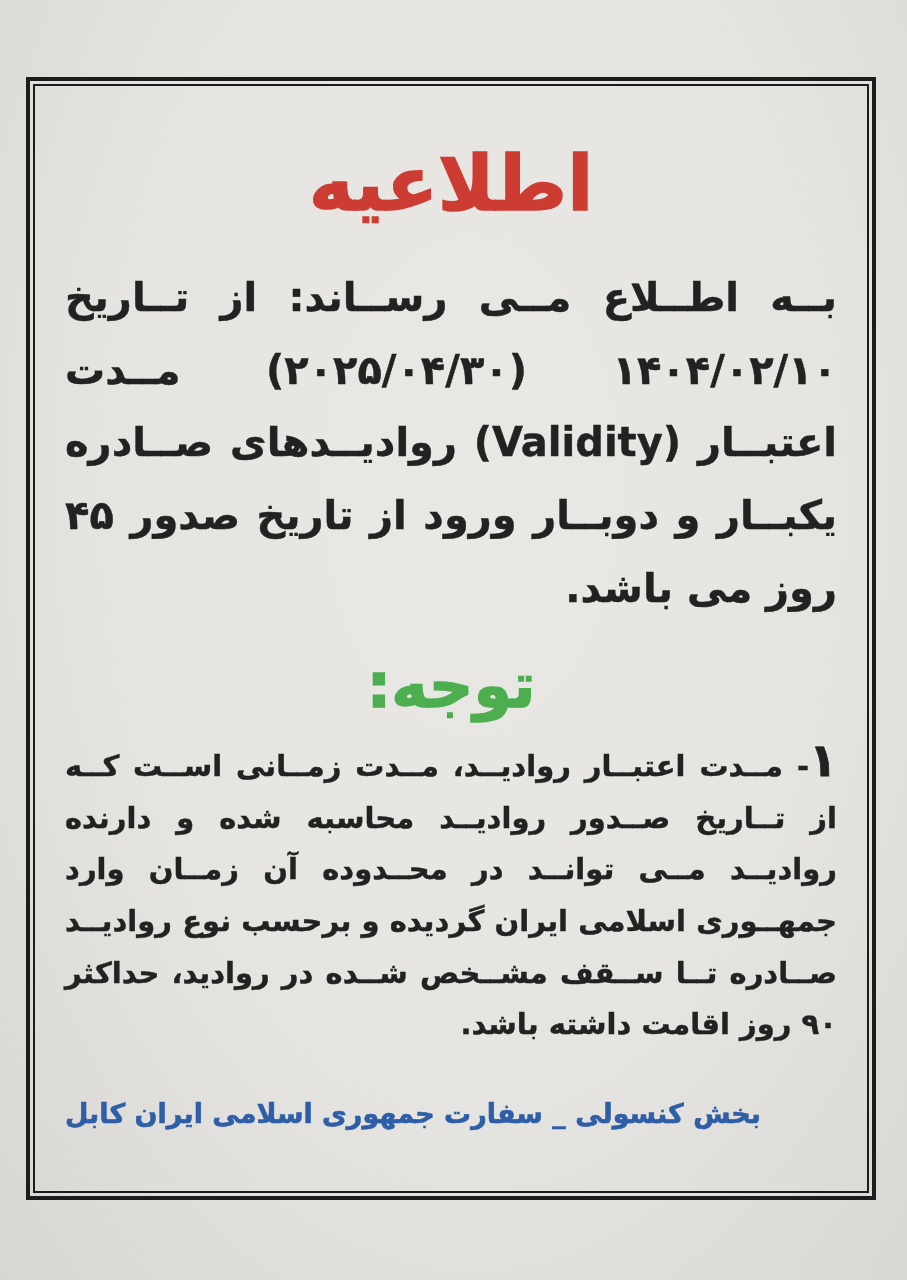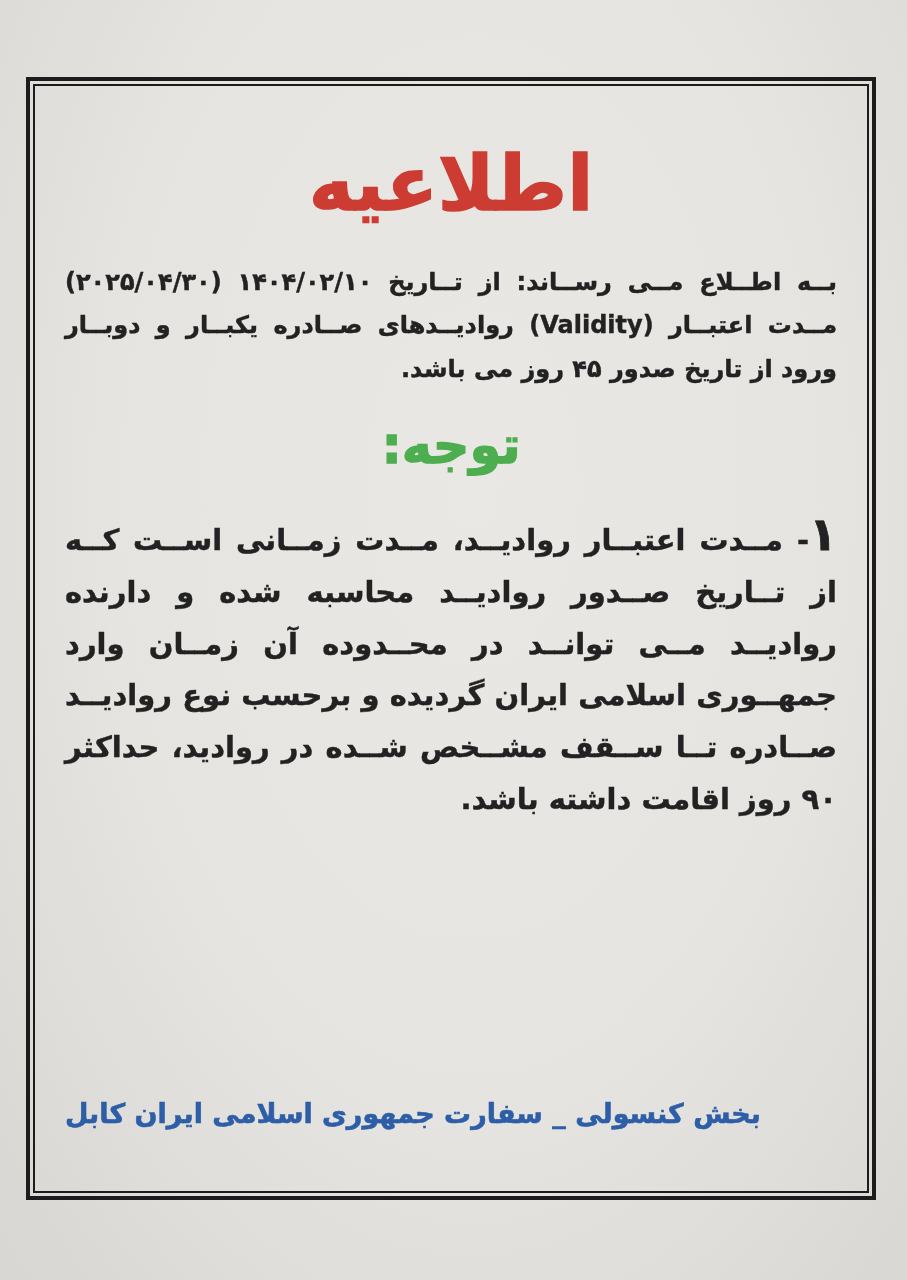--- a/index.html
+++ b/index.html
@@ -45,35 +45,35 @@
     margin: 52px 0 0 0;
     text-align: center;
     font-size: 76px;
     line-height: 1.22;
     color: var(--title-c, #cd3c32);
     -webkit-text-stroke: 1.5px var(--title-c, #cd3c32);
     letter-spacing: 1px;
   }
   .intro {
     margin: 30px 0 0 0;
-    font-size: 24px;
+    font-size: 40px;
     line-height: 1.82;
     text-align: justify;
     -webkit-text-stroke: 0.4px currentColor;
   }
   .attention {
     margin: 22px 0 0 0;
     text-align: center;
-    font-size: 51px;
+    font-size: 62px;
     line-height: 1.25;
     color: var(--attn-c, #4cae4f);
     -webkit-text-stroke: 1.4px var(--attn-c, #4cae4f);
   }
   .notes {
-    margin-top: 38px;
+    margin-top: 17px;
   }
   .note {
     font-size: 29px;
     line-height: 1.78;
     text-align: justify;
     margin: 0 0 16px 0;
     -webkit-text-stroke: 0.4px currentColor;
   }
   .note-num {
     font-size: 46px;

